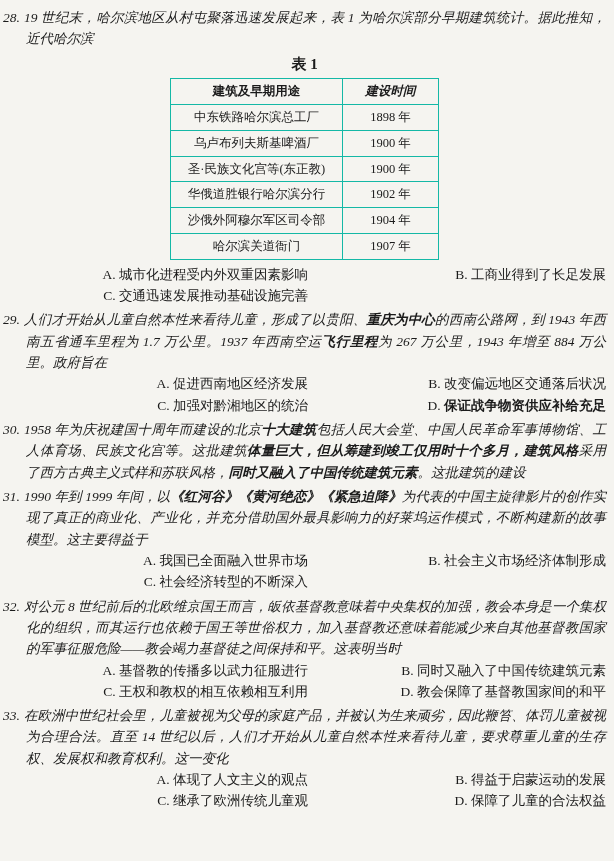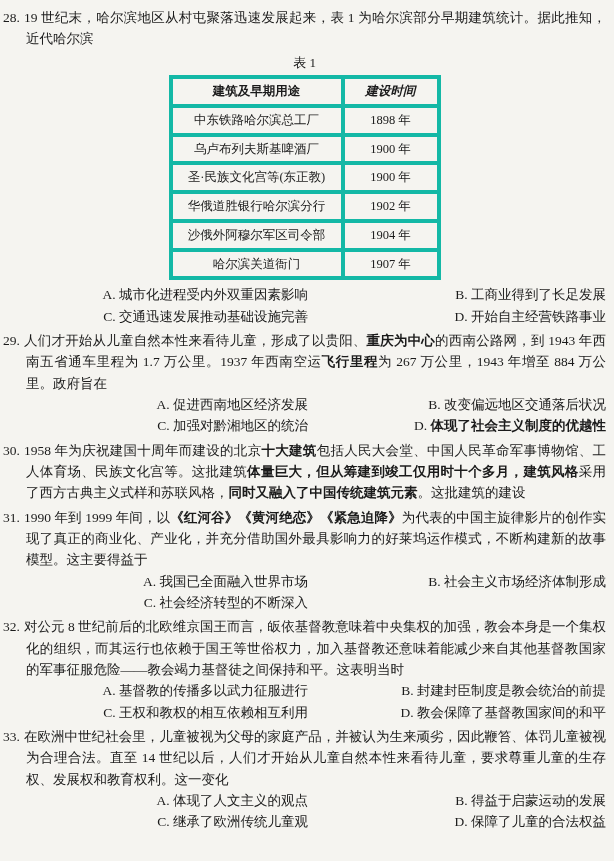--- a/index.html
+++ b/index.html
@@ -9,39 +9,39 @@
     min-height: 861px;
     margin: 0 auto;
     background: #f5f4f0;
     font-family: "Liberation Serif", "DejaVu Serif", serif;
     font-size: 13.5px;
     line-height: 1.58;
     color: #1b1b1b;
     padding: 7px 8px 10px 3px;
   }
   .question { margin-bottom: 3px; }
-  .stem { padding-left: 23px; text-indent: -23px; text-align: justify; }
+  .stem { padding-left: 23px; text-indent: -23px; text-align: justify; font-style: italic; }
   .qnum { margin-right: 4px; }
   .bold { font-weight: bold; }
   .options {
     display: grid;
     grid-template-columns: 48% 52%;
     padding-left: 30px;
     text-align: right;
   }
   .table-block { margin: 3px 0 4px; text-align: center; }
-  .table-caption { font-weight: normal; font-size: 13px; margin-bottom: 2px; }
+  .table-caption { font-weight: bold; font-size: 15px; margin-bottom: 2px; }
   table.data-table {
     margin: 0 auto;
     border-collapse: collapse;
     font-size: 12.5px;
     line-height: 1.5;
   }
   .data-table th, .data-table td {
-    border: 4px solid #14b8a6;
+    border: 1px solid #14b8a6;
     padding: 3px 8px;
     text-align: center;
   }
   .data-table th { font-weight: bold; }
   .data-table th.col-use { width: 172px; }
   .data-table th.col-time { width: 96px; font-style: italic; }
 </style>
 </head>
 <body>
 
@@ -83,52 +83,51 @@
             <td>哈尔滨关道衙门</td>
             <td>1907 年</td>
           </tr>
         </tbody>
       </table>
     </div>
     <div class="options">
       <div class="option"><span>A. 城市化进程受内外双重因素影响</span></div>
       <div class="option"><span>B. 工商业得到了长足发展</span></div>
       <div class="option"><span>C. 交通迅速发展推动基础设施完善</span></div>
-      <div class="option"><span>D. 开始自主经营铁路事业</span></div>
     </div>
   </div>
 
   <div class="question">
     <div class="stem"><span class="qnum">29.</span><span><span>人们才开始从儿童自然本性来看待儿童，形成了以贵阳、</span><span class="bold">重庆为中心</span><span>的西南公路网，到 1943 年西南五省通车里程为 1.7 万公里。1937 年西南空运</span><span class="bold">飞行里程</span><span>为 267 万公里，1943 年增至 884 万公里。政府旨在</span></span></div>
     <div class="options">
       <div class="option"><span>A. 促进西南地区经济发展</span></div>
       <div class="option"><span>B. 改变偏远地区交通落后状况</span></div>
       <div class="option"><span>C. 加强对黔湘地区的统治</span></div>
-      <div class="option"><span>D. </span><span class="bold">体现了社会主义制度的优越性</span></div>
+      <div class="option"><span>D. </span><span class="bold">保证战争物资供应补给充足</span></div>
     </div>
   </div>
 
   <div class="question">
     <div class="stem"><span class="qnum">30.</span><span><span>1958 年为庆祝建国十周年而建设的北京</span><span class="bold">十大建筑</span><span>包括人民大会堂、中国人民革命军事博物馆、工人体育场、民族文化宫等。这批建筑</span><span class="bold">体量巨大，但从筹建到竣工仅用时十个多月，建筑风格</span><span>采用了西方古典主义式样和苏联风格，</span><span class="bold">同时又融入了中国传统建筑元素</span><span>。这批建筑的建设</span></span></div>
   </div>
 
   <div class="question">
     <div class="stem"><span class="qnum">31.</span><span><span>1990 年到 1999 年间，以</span><span class="bold">《红河谷》《黄河绝恋》《紧急迫降》</span><span>为代表的中国主旋律影片的创作实现了真正的商业化、产业化，并充分借助国外最具影响力的好莱坞运作模式，不断构建新的故事模型。这主要得益于</span></span></div>
     <div class="options">
       <div class="option"><span>A. 我国已全面融入世界市场</span></div>
       <div class="option"><span>B. 社会主义市场经济体制形成</span></div>
       <div class="option"><span>C. 社会经济转型的不断深入</span></div>
     </div>
   </div>
 
   <div class="question">
     <div class="stem"><span class="qnum">32.</span><span><span>对公元 8 世纪前后的北欧维京国王而言，皈依基督教意味着中央集权的加强，教会本身是一个集权化的组织，而其运行也依赖于国王等世俗权力，加入基督教还意味着能减少来自其他基督教国家的军事征服危险——教会竭力基督徒之间保持和平。这表明当时</span></span></div>
     <div class="options">
       <div class="option"><span>A. 基督教的传播多以武力征服进行</span></div>
-      <div class="option"><span>B. 封建封臣制度是教会统治的前提</span></div>
+      <div class="option"><span>B. 同时又融入了中国传统建筑元素</span></div>
       <div class="option"><span>C. 王权和教权的相互依赖相互利用</span></div>
       <div class="option"><span>D. 教会保障了基督教国家间的和平</span></div>
     </div>
   </div>
 
   <div class="question">
     <div class="stem"><span class="qnum">33.</span><span><span>在欧洲中世纪社会里，儿童被视为父母的家庭产品，并被认为生来顽劣，因此鞭笞、体罚儿童被视为合理合法。直至 14 世纪以后，人们才开始从儿童自然本性来看待儿童，要求尊重儿童的生存权、发展权和教育权利。这一变化</span></span></div>
     <div class="options">
       <div class="option"><span>A. 体现了人文主义的观点</span></div>
       <div class="option"><span>B. 得益于启蒙运动的发展</span></div>

